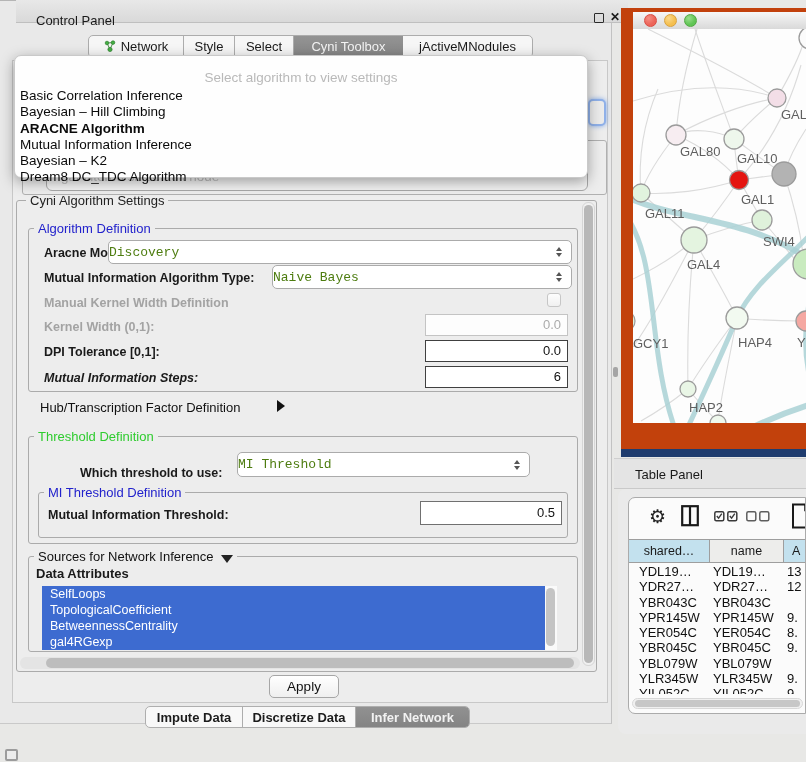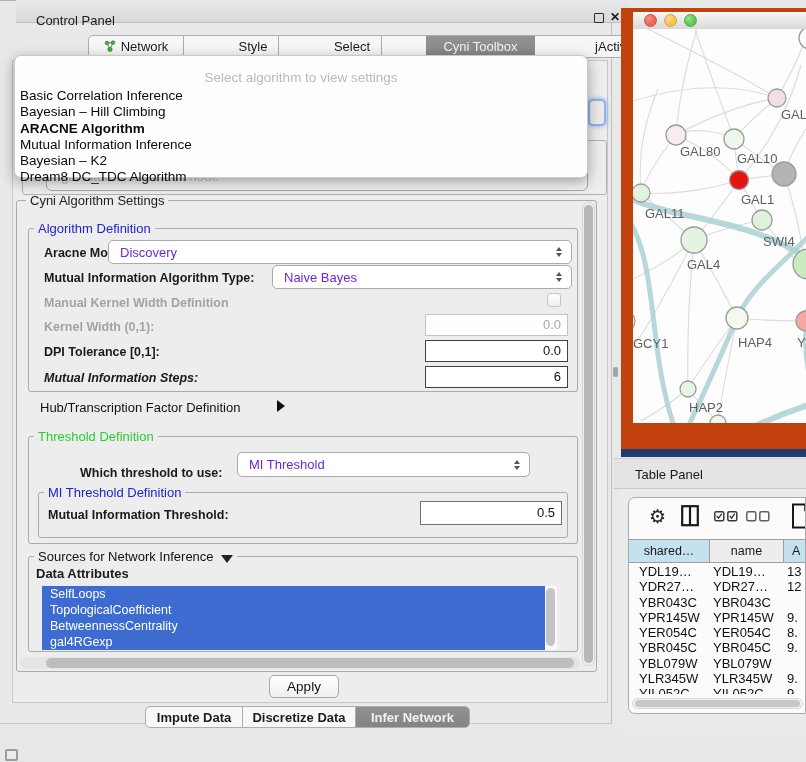--- a/index.html
+++ b/index.html
@@ -9,21 +9,21 @@
   
   .cp-window { left:0; top:8; width:612px; height:724px; background:#E9E9E9;
                border-top:1px solid #B5B5B5; border-right:1px solid #C2C2C2; border-bottom:1px solid #C9C9C9; }
   .cp-titlebar { left:16px; top:8; width:612px; height:23px;
                  background:linear-gradient(#E8E8E8,#D9D9D9); border-bottom:1px solid #BFBFBF; }
   .cp-title { left:20px; top:13px; font-size:13px; color:#1A1A1A; }
   .float-icon { left:578px; top:13px; width:10px; height:10px; border:1.5px solid #2B2B2B; border-radius:1px; }
   .close-icon { left:594px; top:10px; font-size:12px; font-weight:bold; color:#1A1A1A; }
   
   .tabbar { left:88px; top:35px; height:23px; display:flex; border:1px solid #ACACAC; border-radius:5px;
-            overflow:hidden; background:#F6F6F6; font-size:13px; color:#1A1A1A;gap:44px; }
+            overflow:hidden; background:#F6F6F6; font-size:13px; color:#1A1A1A; }
   .tabseg { display:flex; align-items:center; justify-content:center; height:100%; gap:5px; }
   .tabseg.sep { border-right:1px solid #ADADAD; }
   .tabseg.sel { background:linear-gradient(#939393,#868686); color:#F4F4F4; }
   
   .content-panel { left:12px; top:60px; width:596px; height:643px; background:#EDEDED; border:1px solid #C8C8C8; }
   
   .frag-groupbox { left:22px; top:140px; width:585px; height:55px; border:1px solid #B0B0B0; border-radius:3px; z-index:4; }
   .frag-combo2 { left:46px; top:162px; width:542px; height:29px; border:1px solid #A8A8A8; border-radius:6px;
                  background:#F3F3F3; z-index:5; font-size:13.5px; color:#BDBDBD; line-height:27px; padding-left:14px; }
   .frag-spinner { left:588px; top:99px; width:18px; height:27px; border:2px solid #8FB0E8; border-radius:5px;
@@ -34,21 +34,21 @@
   .popup-prompt { text-align:center; color:#B9B9B9; font-size:13.5px; height:18px; }
   .popup-item { height:16.3px; line-height:16.3px; padding-left:5px; font-size:13.5px; color:#0A0A0A; }
   .popup-item.bold { font-weight:bold; }
   
   .gbox { border:1px solid #ABABAB; border-radius:3px; }
   .gtitle { position:absolute; background:#EDEDED; padding:0 4px; font-size:13px; height:15px; line-height:15px; }
   .blue { color:#2222CC; } .green { color:#2FCC2F; }
   .lbl { font-size:12.5px; font-weight:bold; color:#1A1A1A; white-space:nowrap; }
   .lbl.dis { color:#A3A3A3; }
   .combo { border:1px solid #ABABAB; border-radius:5px; background:#FFFFFF; display:flex; align-items:center; }
-  .combo .val { flex:1; padding-left:11px; font-size:13px; color:#6d28d9; }
+  .combo .val { flex:1; font-size:13px; color:#4d7c0f;font-family:Liberation Mono, monospace; }
   .spin { width:16px; display:flex; flex-direction:column; align-items:center; gap:2px; margin-right:4px; }
   .spin i { display:block; width:0; height:0; border-left:3.5px solid transparent; border-right:3.5px solid transparent; }
   .spin .up { border-bottom:4.5px solid #555; } .spin .dn { border-top:4.5px solid #555; }
   .field { background:#FFFFFF; font-size:13px; color:#111; text-align:right; padding-right:6px; }
   .checkbox { border:1px solid #C6C6C6; border-radius:3px; background:linear-gradient(#FDFDFD,#F0F0F0); }
   .tri-right { display:inline-block; width:0; height:0; border-top:6px solid transparent; border-bottom:6px solid transparent; border-left:8px solid #111; }
   .tri-down { display:inline-block; width:0; height:0; border-left:6px solid transparent; border-right:6px solid transparent; border-top:8px solid #222; }
   .attr-row { height:16px; line-height:16px; background:#3D6BD0; color:#FFFFFF; font-size:12.5px; padding-left:8px; }
   .vscroll { background:#F0F0F0; border:1px solid #D6D6D6; border-radius:6px; }
   .vthumb { background:#B8B8B8; border-radius:5px; }

